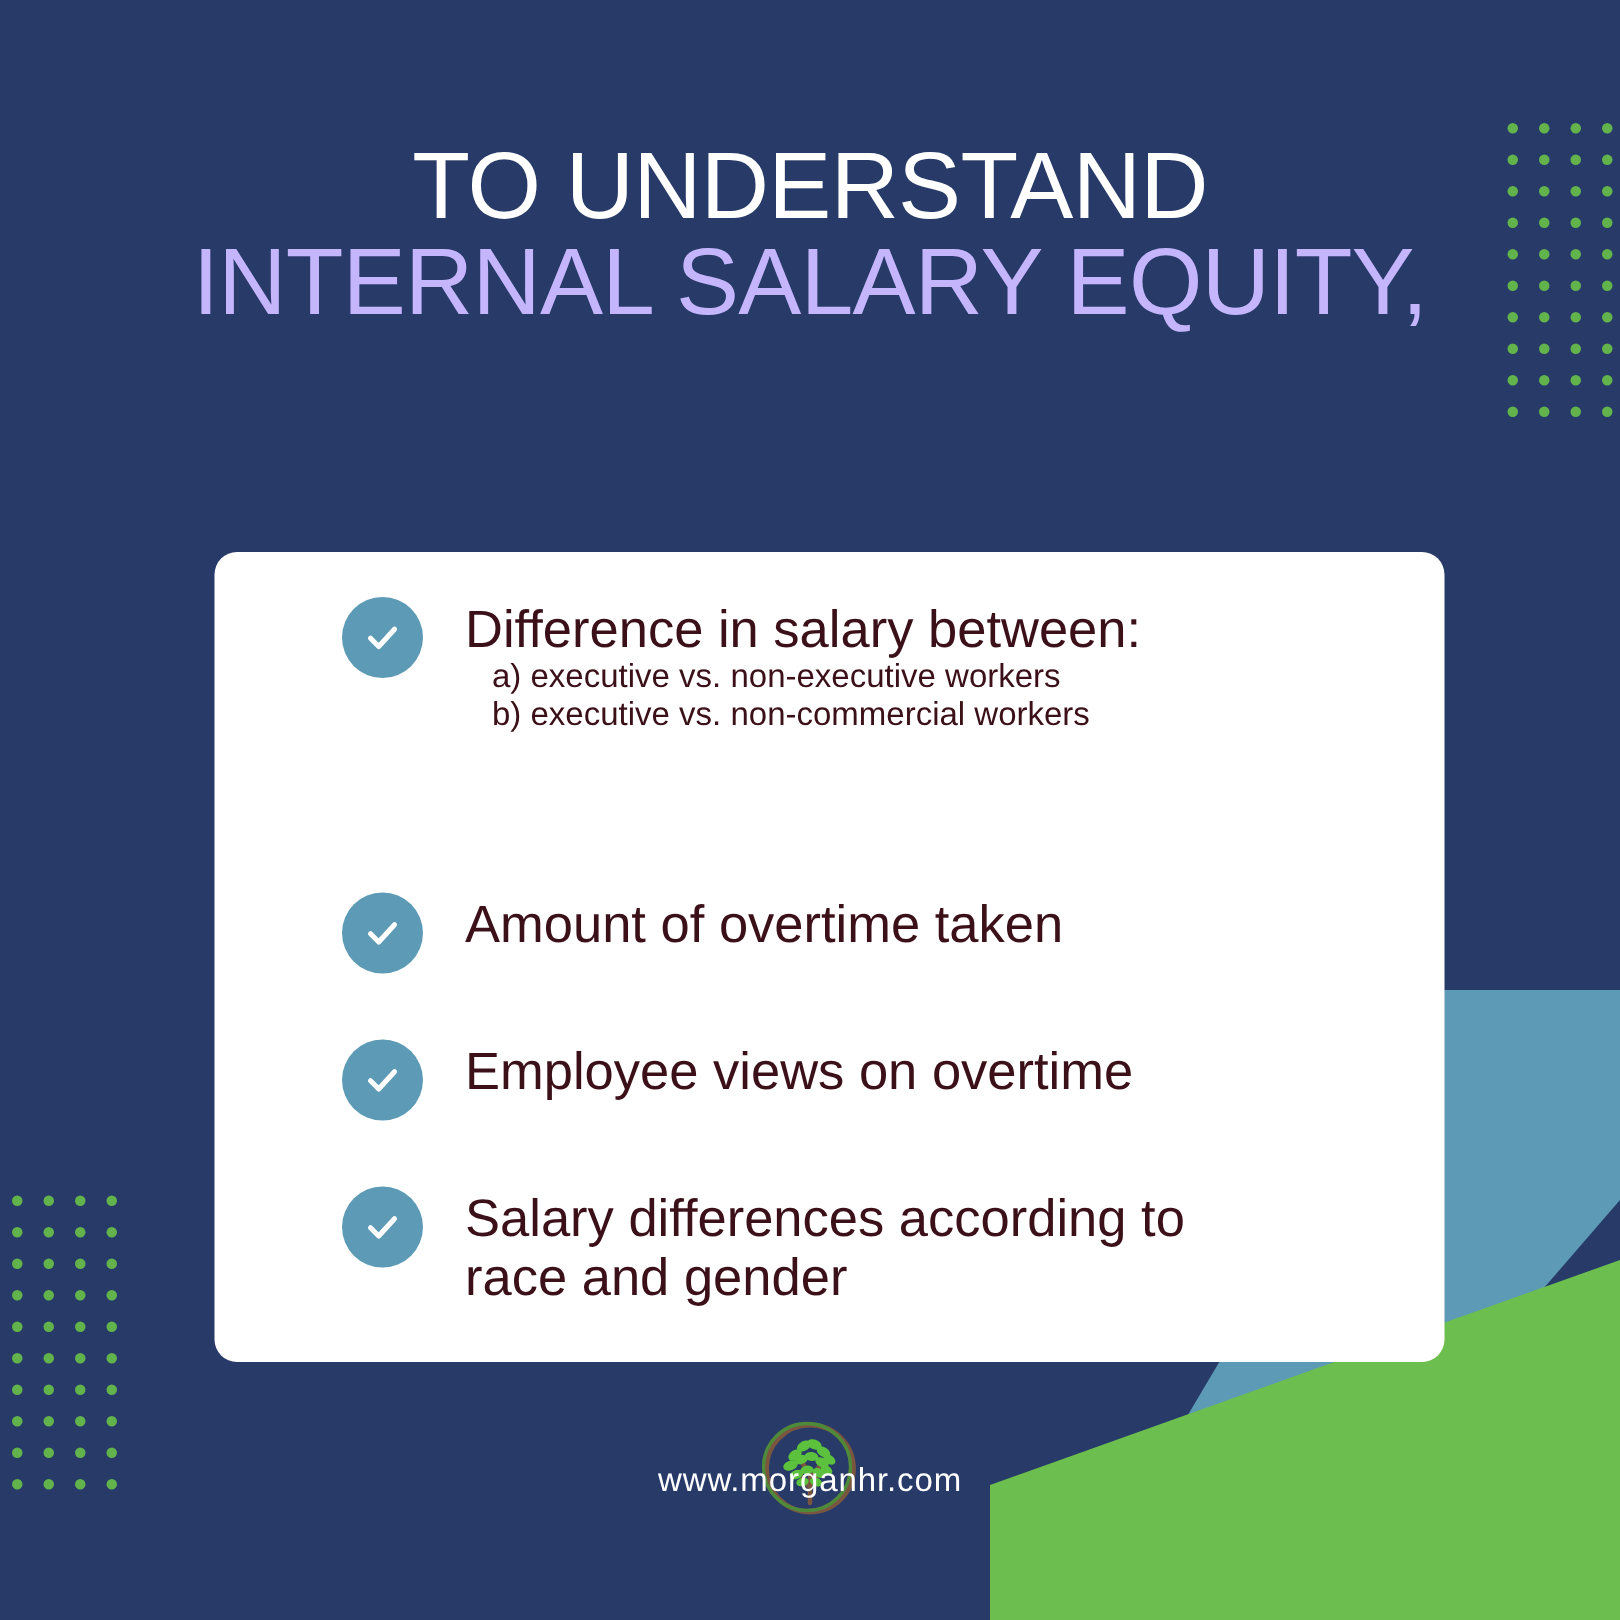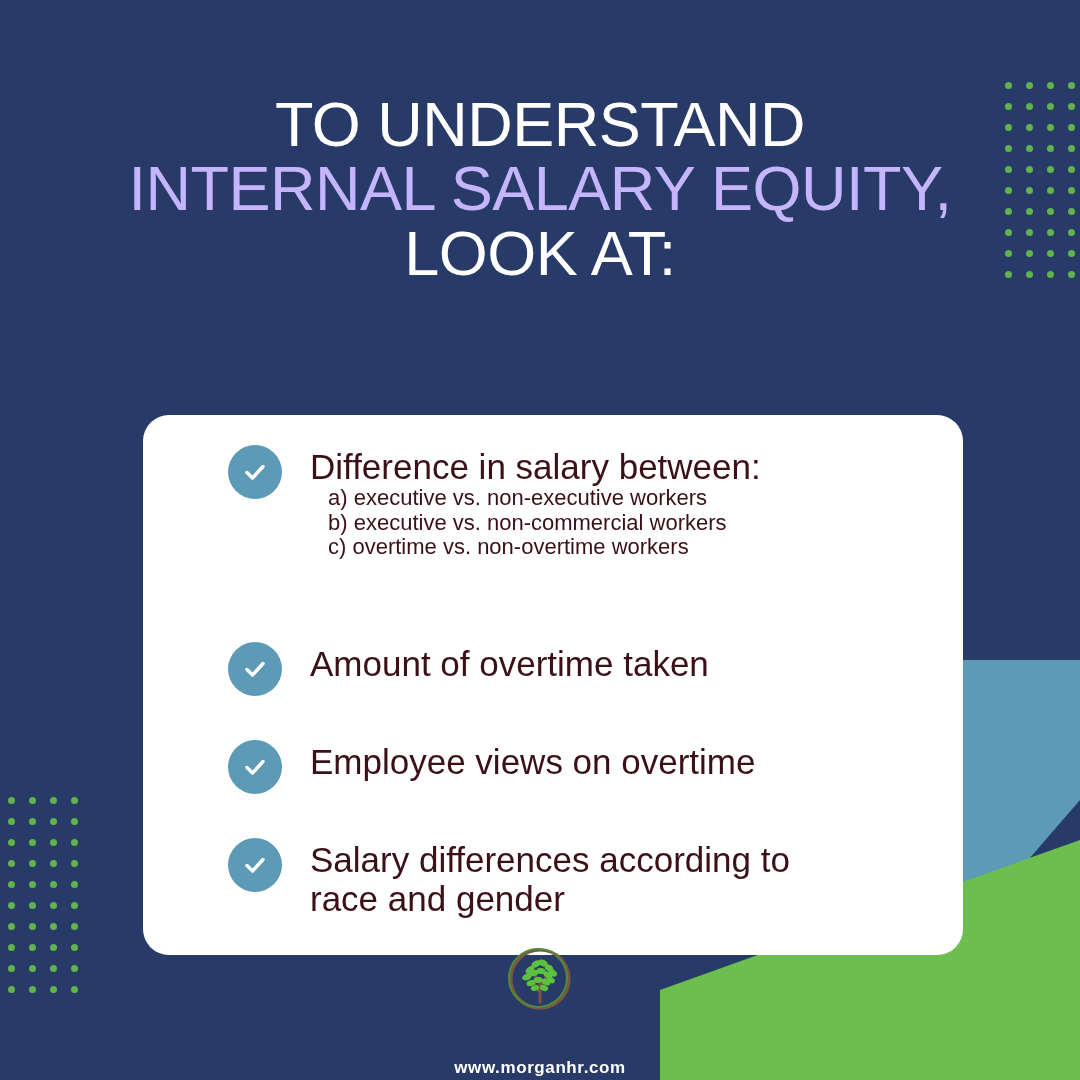--- a/index.html
+++ b/index.html
@@ -67,23 +67,22 @@
   .headline .line.accent { color: #c4b5fd; }
 
   
   #card {
     position: absolute;
     left: 143px;
     top: 368px;
     width: 820px;
     height: 540px;
     background: #FFFFFF;
-    border-radius: 26px;
+    border-radius: 15px;
     box-sizing: border-box;
-    margin-top: 47px;
   }
 
   .check-row {
     position: absolute;
     display: flex;
     align-items: flex-start;
   }
   .check-badge {
     flex: 0 0 auto;
     width: 54px;
@@ -124,26 +123,26 @@
     position: absolute;
     left: 50%;
     transform: translateX(-50%);
     top: 942px;
     width: 74px;
     height: 74px;
   }
   #site-url {
     position: absolute;
     left: 0;
-    top: 1058px;
+    top: 974px;
     width: 1080px;
     text-align: center;
     color: #FFFFFF;
-    font-size: 17px;
-    font-weight: bold;
+    font-size: 22px;
+    font-weight: normal;
     letter-spacing: 0.6px;
   }
 </style>
 </head>
 <body>
 
 <div id="poster">
 
   <div class="corner-shapes">
     <svg width="420" height="420" viewBox="0 0 420 420">
@@ -234,37 +233,35 @@
       <div class="dot"></div>
       <div class="dot"></div>
       <div class="dot"></div>
       <div class="dot"></div>
       <div class="dot"></div>
     </div>
 
   <div class="headline">
     <span class="line">TO UNDERSTAND</span>
     <span class="line accent">INTERNAL SALARY EQUITY,</span>
-    <span class="line">LOOK AT:</span>
   </div>
 
   <div id="card">
 
     <div class="check-row" id="row-1">
       <span class="check-badge">
         <svg width="28" height="28" viewBox="0 0 28 28" aria-hidden="true">
           <polyline points="6,14.5 11.5,20 22,8.5" fill="none" stroke="#FFFFFF" stroke-width="3.4" stroke-linecap="round" stroke-linejoin="round"></polyline>
         </svg>
       </span>
       <span class="row-body">
         <span class="row-title">Difference in salary between:</span>
         <span class="sub-list">
           <div class="sub-item">a) executive vs. non-executive workers</div>
           <div class="sub-item">b) executive vs. non-commercial workers</div>
-          <div class="sub-item">c) overtime vs. non-overtime workers</div>
         </span>
       </span>
     </div>
 
     <div class="check-row" id="row-2">
       <span class="check-badge">
         <svg width="28" height="28" viewBox="0 0 28 28" aria-hidden="true">
           <polyline points="6,14.5 11.5,20 22,8.5" fill="none" stroke="#FFFFFF" stroke-width="3.4" stroke-linecap="round" stroke-linejoin="round"></polyline>
         </svg>
       </span>

